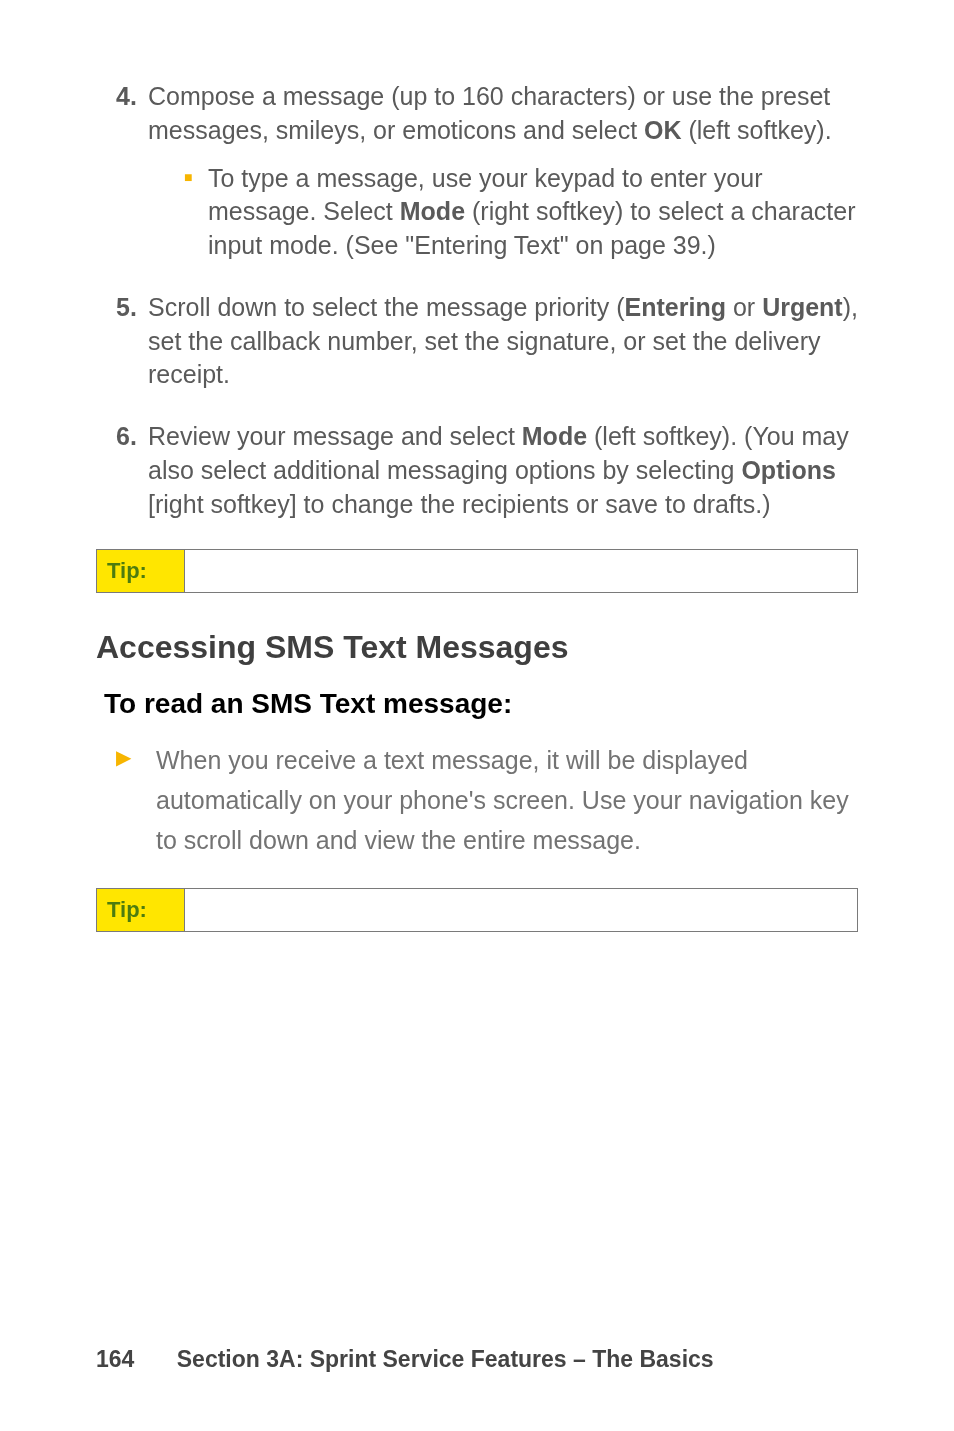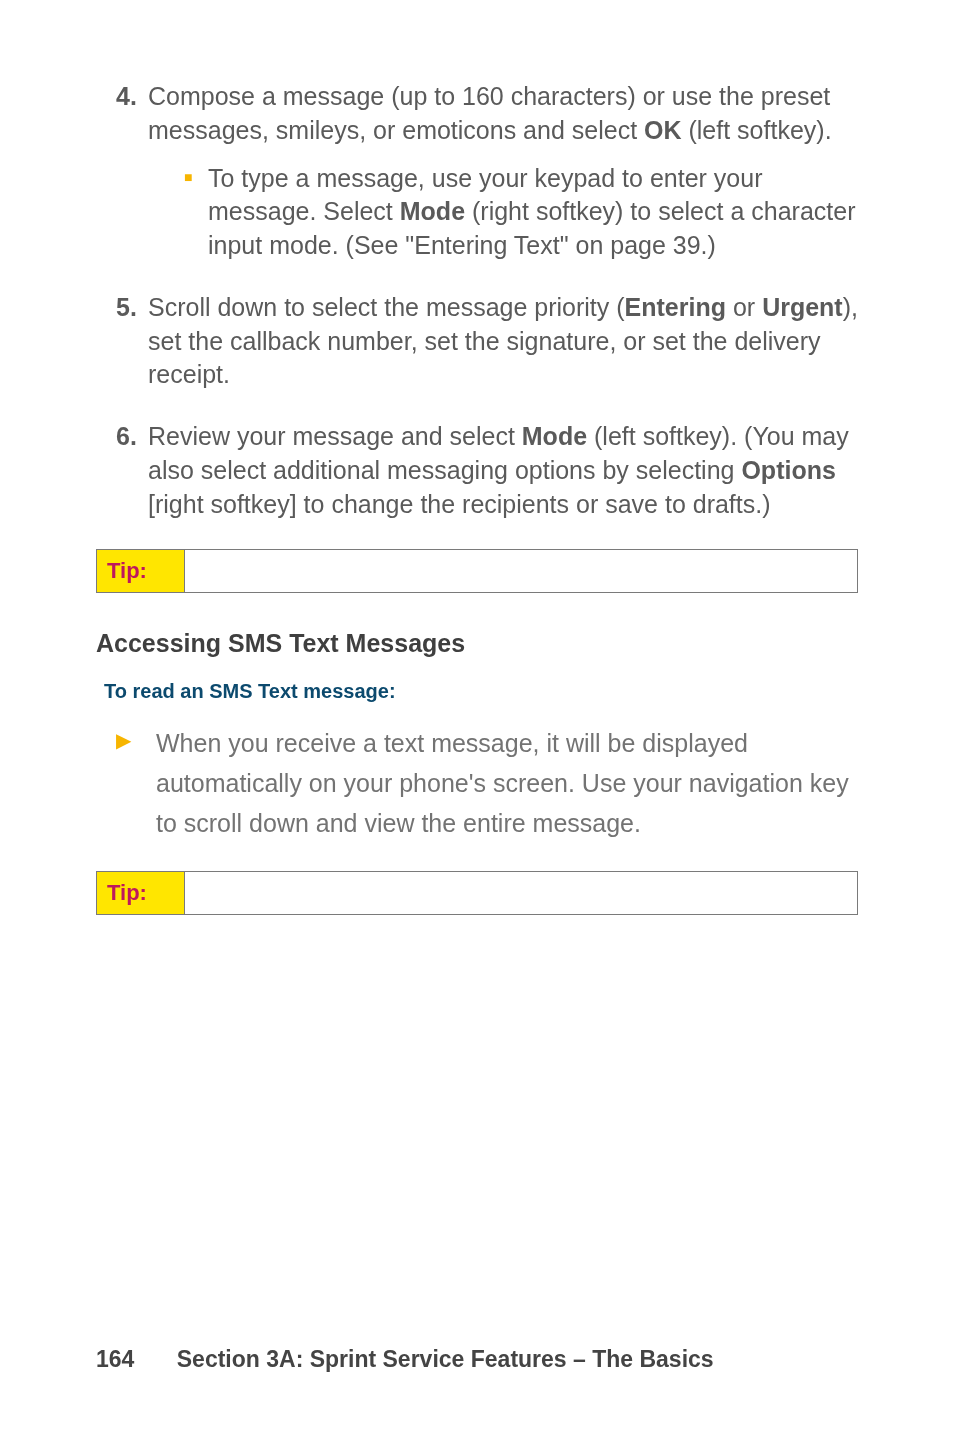--- a/index.html
+++ b/index.html
@@ -46,43 +46,43 @@
     display: flex;
     border: 1px solid #7a7a7a;
     margin: 20px 0 30px 0;
     width: 100%;
   }
   .tip-label {
     flex: 0 0 88px;
     background: #ffe600;
     font-weight: 700;
     font-size: 22px;
-    color: #be185d;
+    color: #4d7c0f;
     padding: 8px 10px;
     border-right: 1px solid #7a7a7a;
   }
   .tip-content {
     flex: 1;
     background: #ececec;
     font-size: 22px;
     color: #5a5a5a;
     padding: 8px 12px;
     line-height: 1.3;
   }
   .tip-content strong { font-weight: 700; }
   h2.section-head {
-    font-size: 25px;
+    font-size: 32px;
     font-weight: 700;
     color: #3f3f3f;
     margin: 36px 0 22px 0;
   }
   .sub-head {
-    font-size: 20px;
+    font-size: 28px;
     font-weight: 700;
-    color: #0c4a6e;
+    color: #000000;
     margin-bottom: 20px;
     padding-left: 8px;
     margin-top: 17px;
   }
   .triangle-item {
     display: flex;
     padding-left: 20px;
     margin-bottom: 28px;
     line-height: 1.6;
   }

